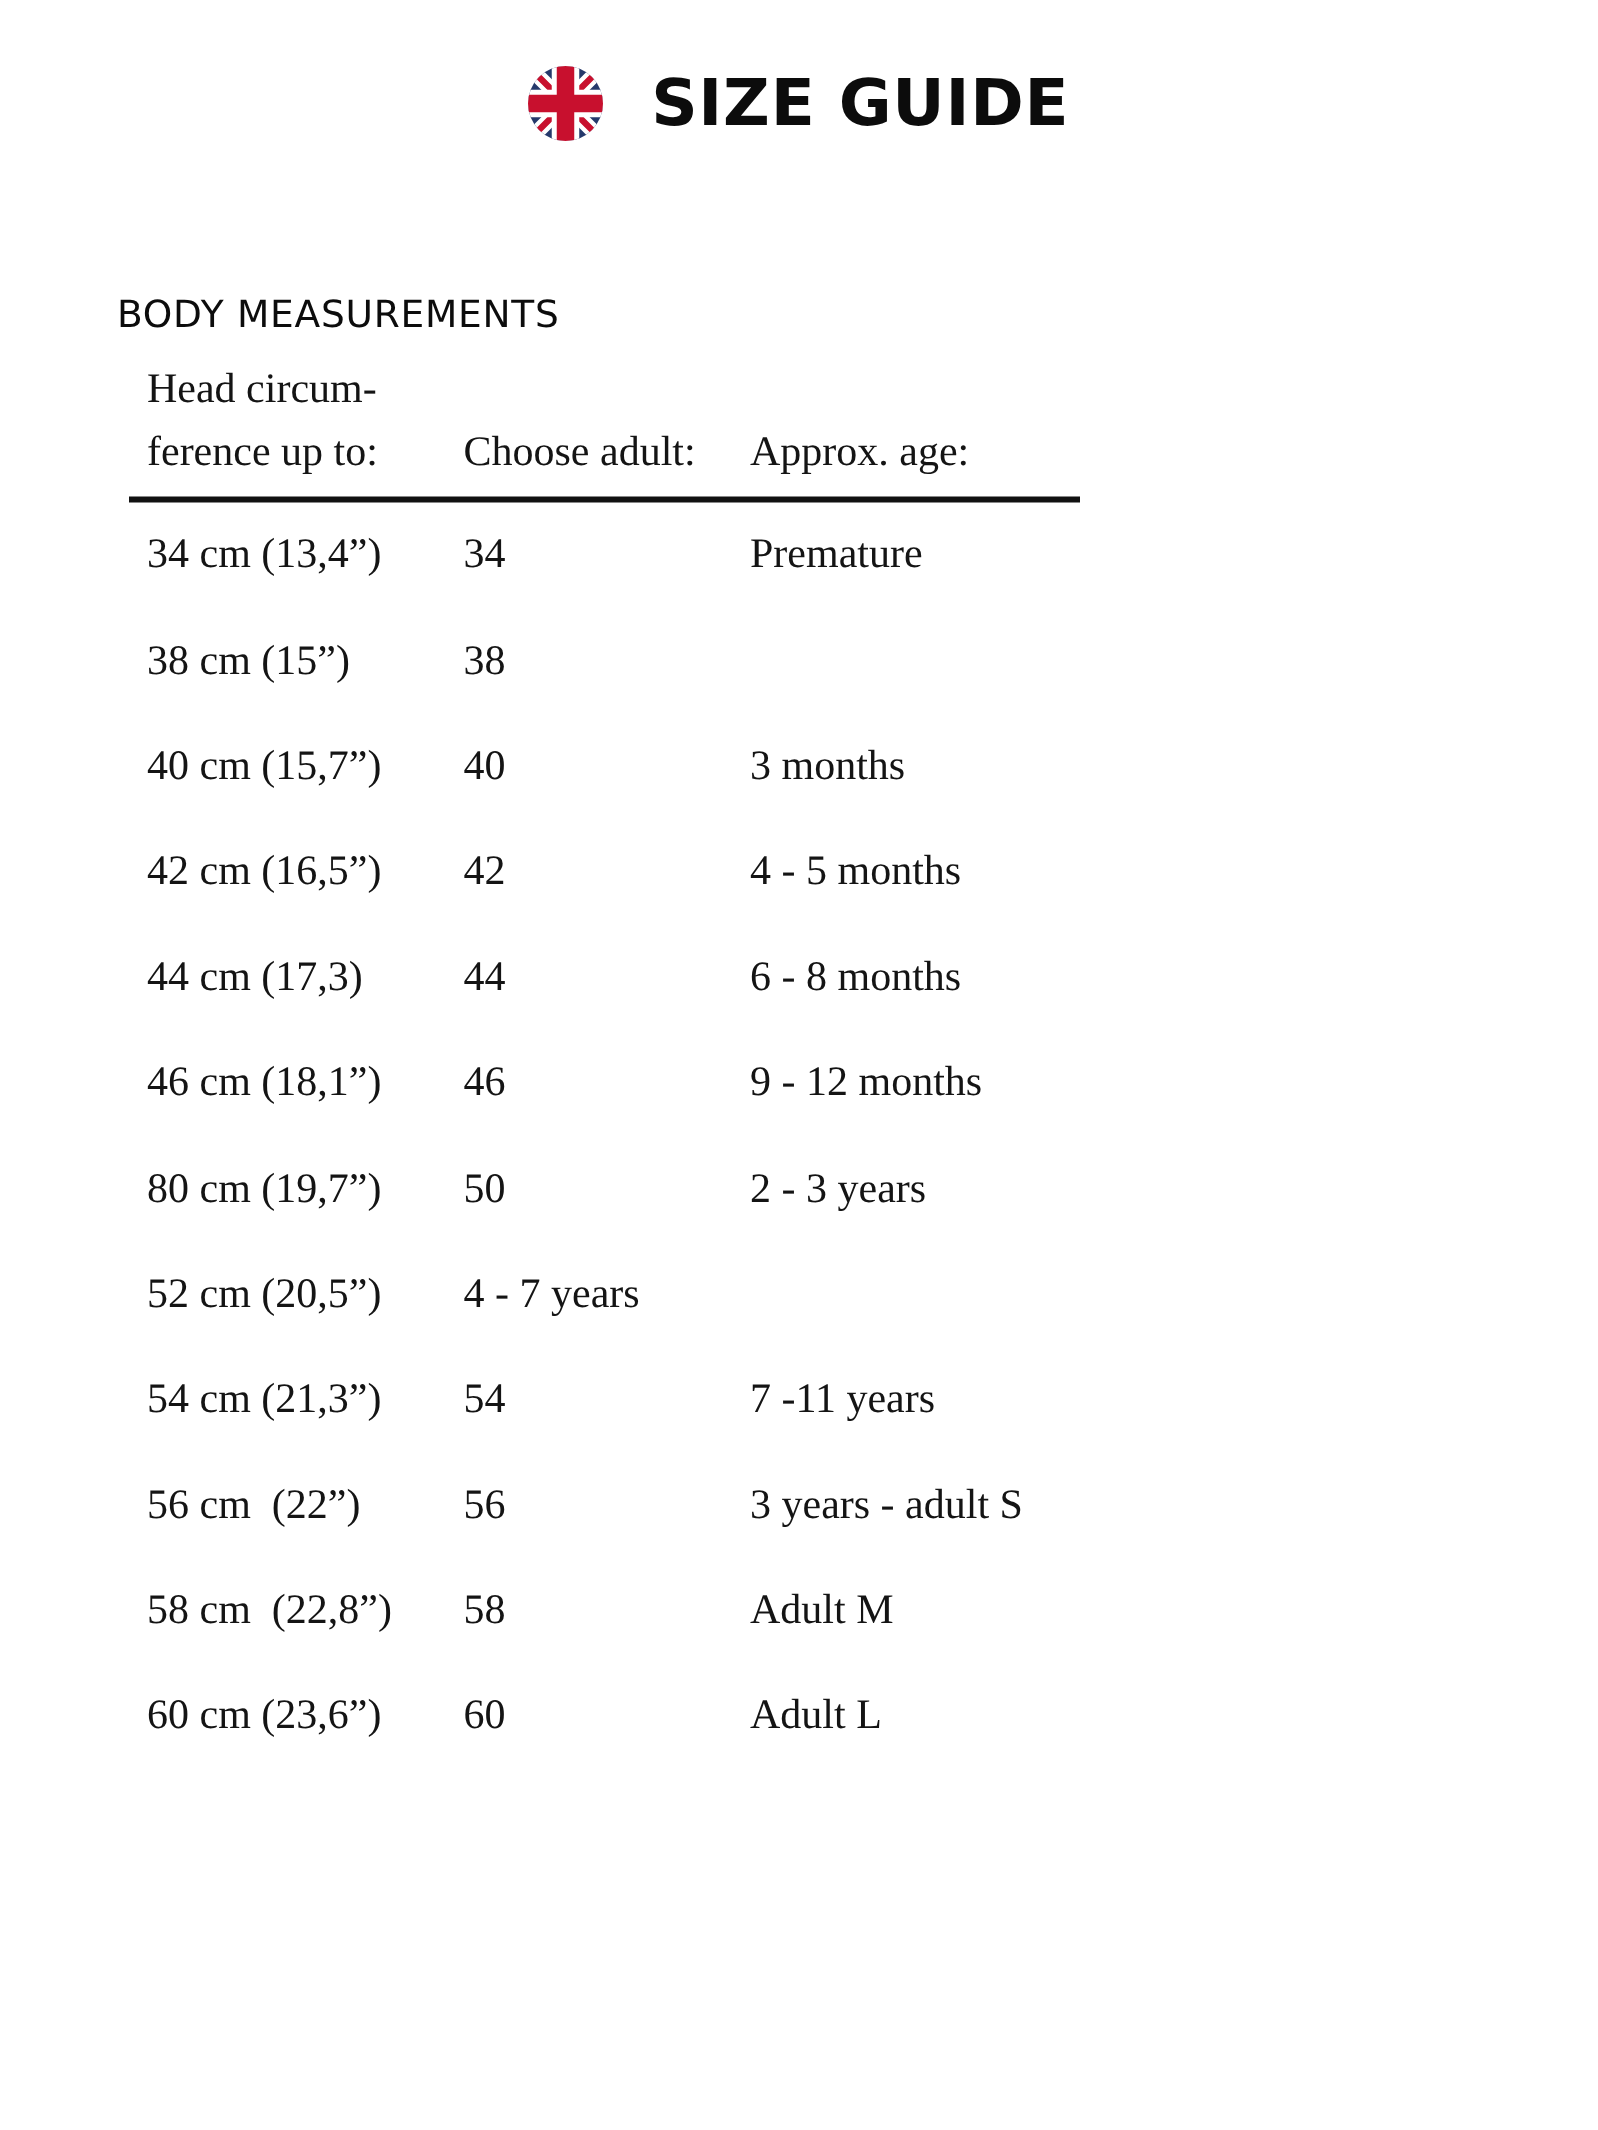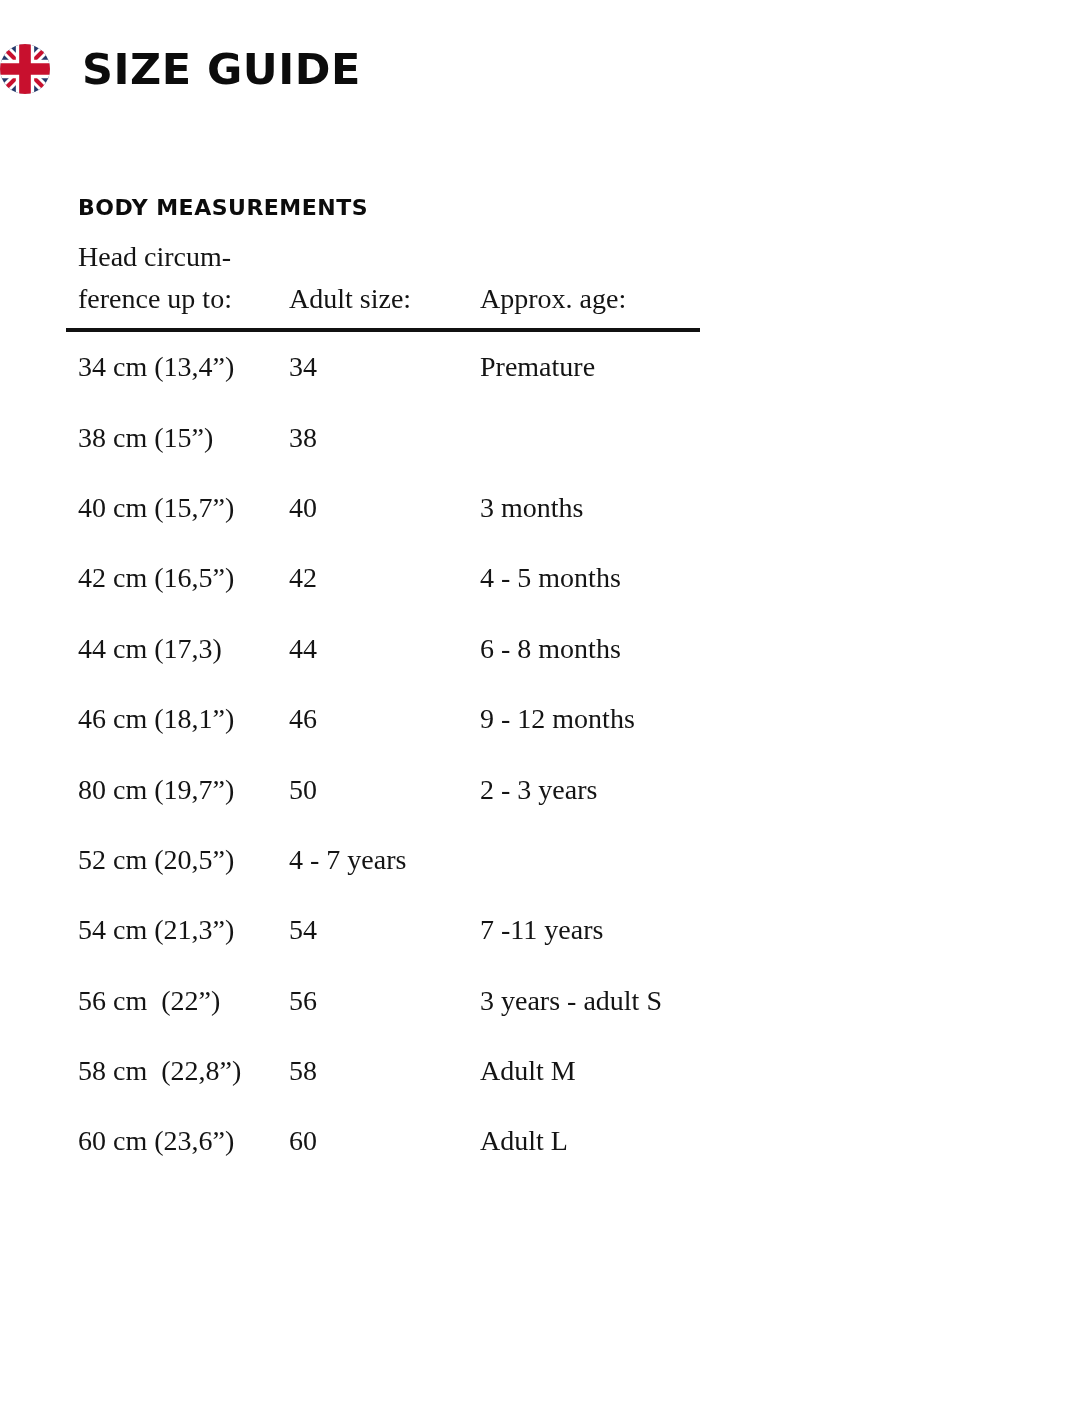--- a/index.html
+++ b/index.html
@@ -8,46 +8,46 @@
     height: 1420px;
     background: #ffffff;
     color: #141414;
     font-family: "Liberation Serif", serif;
     overflow: hidden;
   }
   .page { position: relative; width: 1065px; height: 1420px; }
 
   .header {
     display: flex;
-    justify-content: flex-start;
+    justify-content: center;
     align-items: center;
     gap: 32px;
     padding-top: 44px;
   }
   .flag { width: 50px; height: 50px; display: block; }
   .page-title {
     font-family: "DejaVu Sans", "Liberation Sans", sans-serif;
     font-weight: 900;
     font-size: 43px;
     letter-spacing: 0.5px;
     color: #0c0c0c;
     line-height: 1;
   }
 
   .section { margin: 103px 0 0 78px; }
   .section-title {
     font-family: "DejaVu Sans", "Liberation Sans", sans-serif;
-    font-weight: 700;
-    font-size: 22px;
+    font-weight: 400;
+    font-size: 25px;
     letter-spacing: 0.5px;
     color: #0c0c0c;
     line-height: 1;
   }
 
-  .size-table { width: 612px; font-size: 28px; }
+  .size-table { width: 612px; font-size: 28px; margin-left: 20px; }
   .thead {
     display: grid;
     grid-template-columns: 211px 191px 1fr;
     align-items: end;
     margin-top: 17px;
   }
   .th { line-height: 42px; }
   .th .line { display: block; line-height: 42px; }
 
   .rule {
@@ -91,21 +91,21 @@
 
   <div class="section">
     <div class="section-title">BODY MEASUREMENTS</div>
 
     <div class="size-table">
       <div class="thead">
         <div class="th">
           <span class="line">Head circum-</span>
           <span class="line">ference up to:</span>
         </div>
-        <div class="th">Adult size:</div>
+        <div class="th">Choose adult:</div>
         <div class="th">Approx. age:</div>
       </div>
 
       <hr class="rule">
 
       <div class="rows" id="rows">
   <div class="row">
     <span class="cell">34 cm (13,4”)</span>
     <span class="cell">34</span>
     <span class="cell">Premature</span>

